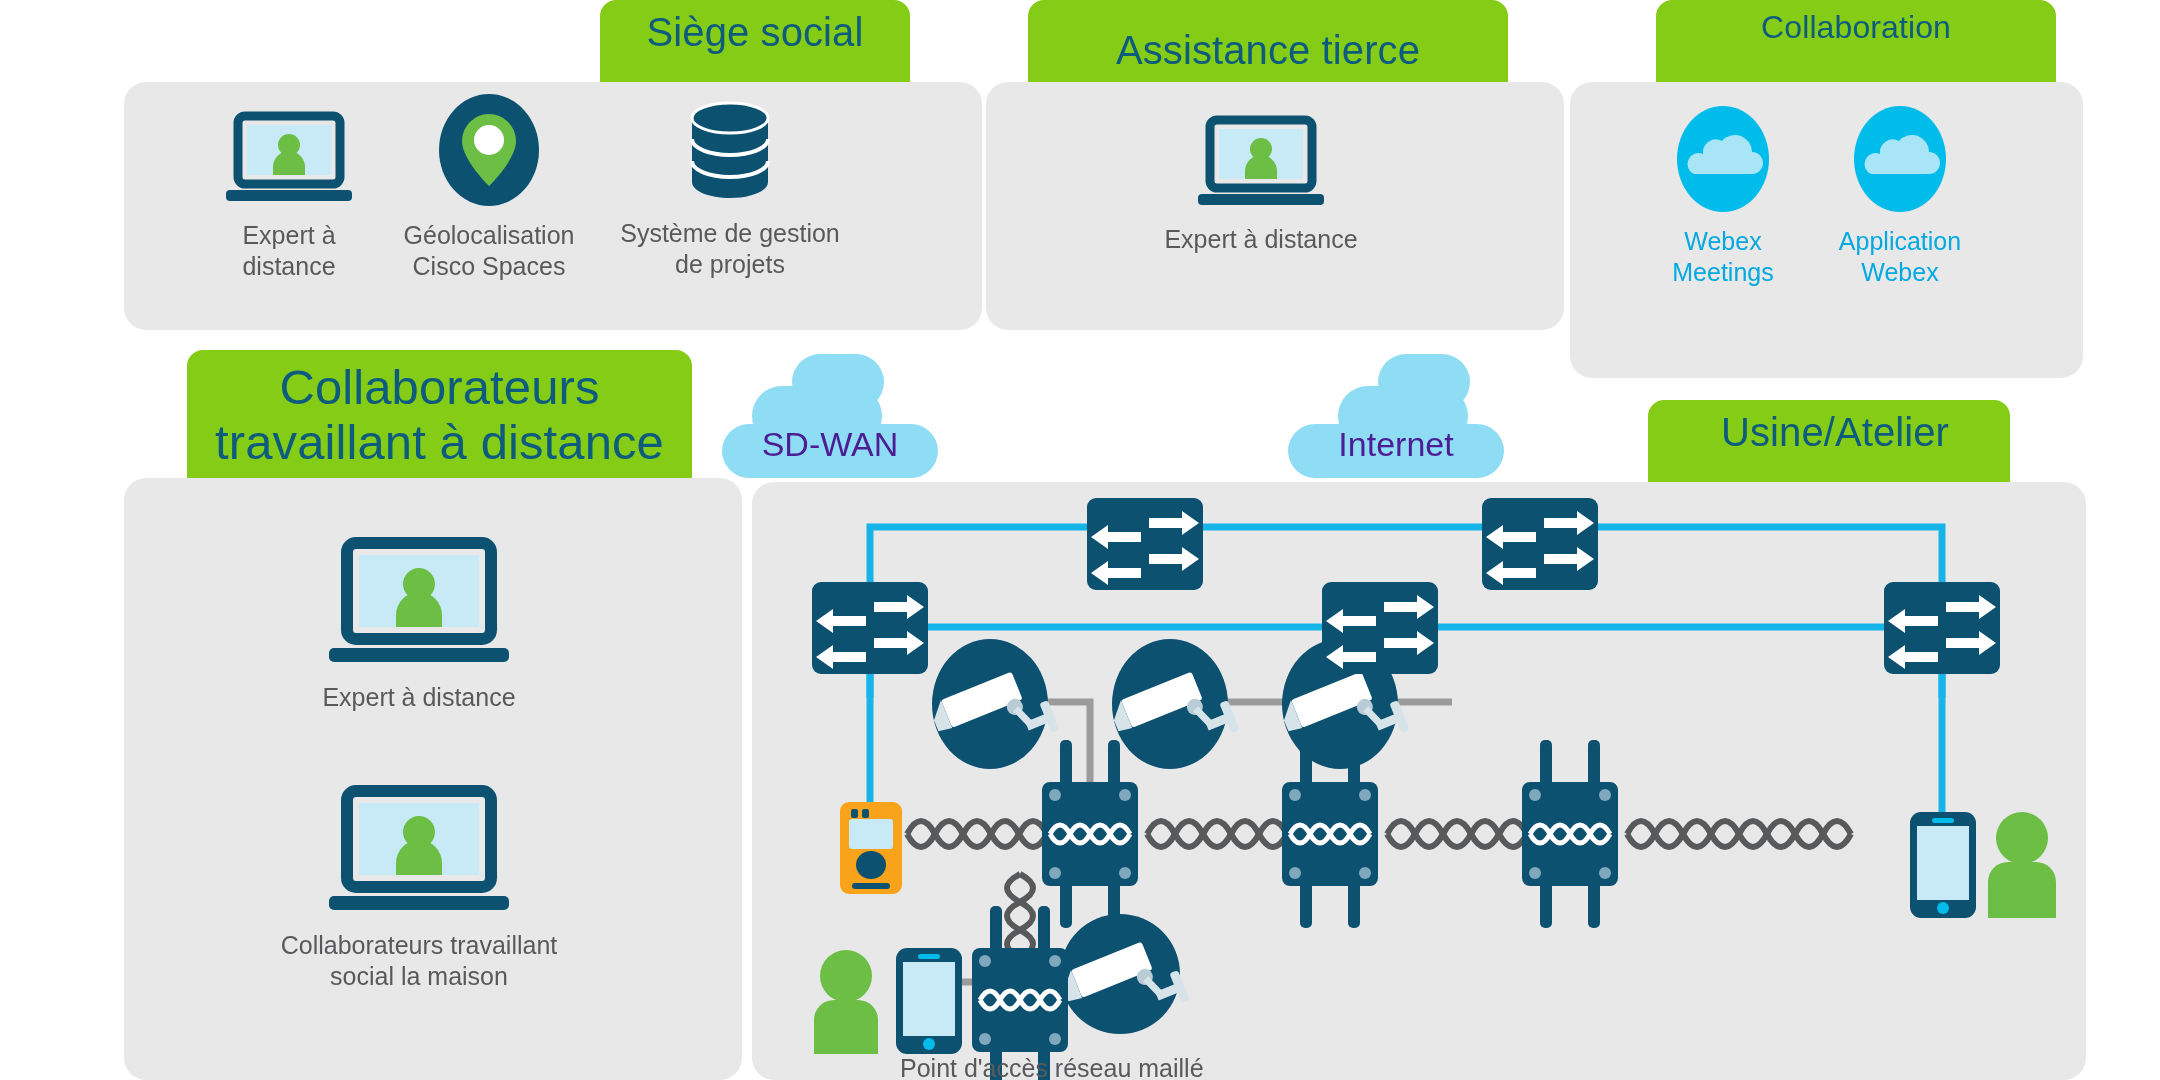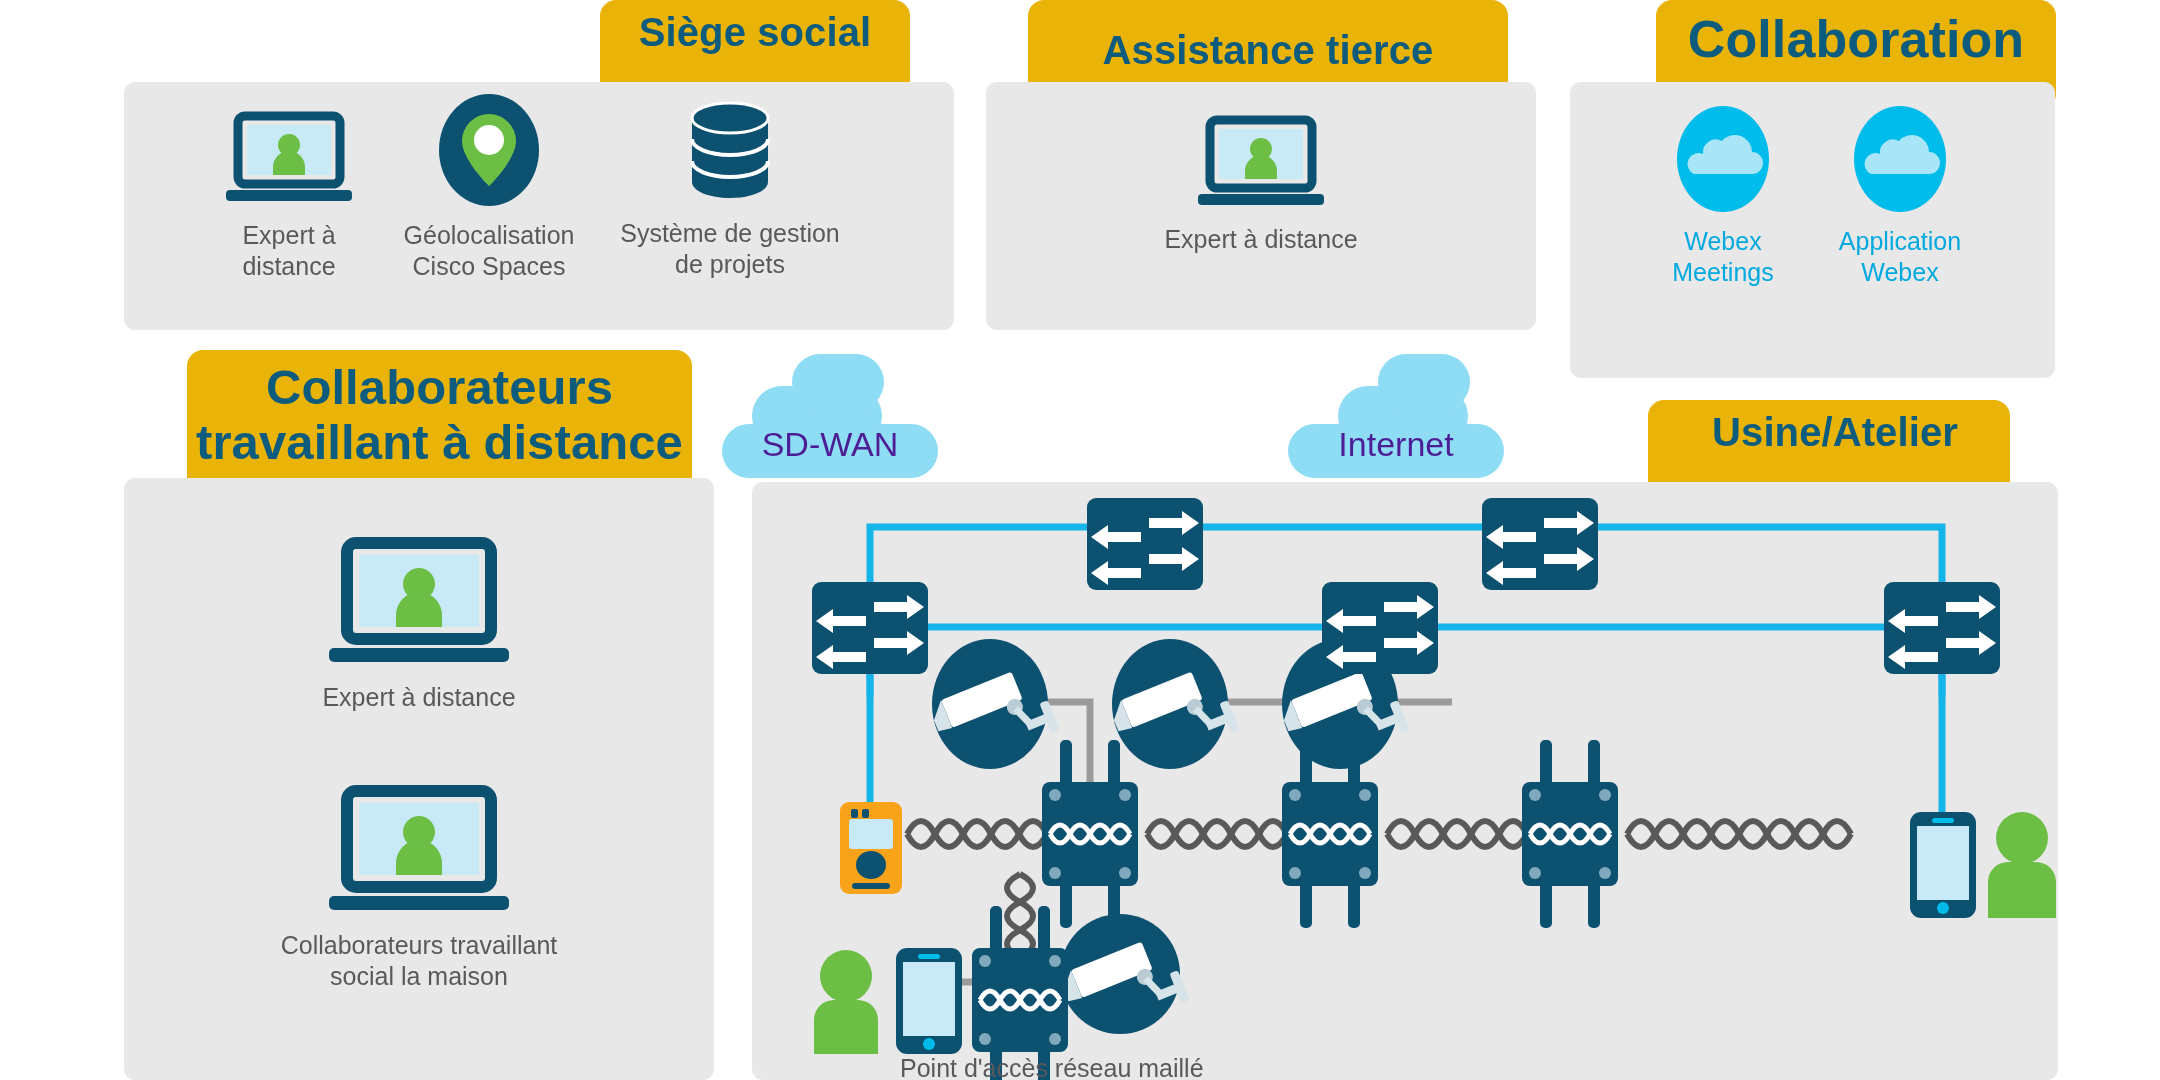--- a/index.html
+++ b/index.html
@@ -10,37 +10,38 @@
     width: 2160px; height: 1080px;
     position: relative;
     overflow: hidden;
     font-family: "Liberation Sans", sans-serif;
   }
   .stage { position: absolute; inset: 0; }
 
   
   .tab {
     position: absolute;
-    background: #eab308;
+    background: #84cc16;
     border-radius: 16px;
     color: #0d5c7d;
     display: flex;
     align-items: flex-start;
     justify-content: center;
     text-align: center;
     line-height: 1.12;
-    font-weight: 700;
+    font-weight: 400;
     letter-spacing: .1px;
     z-index: 1;
   }
   .panel {
     position: absolute;
     background: #e8e8e8;
-    border-radius: 11px;
+    border-radius: 22px;
     z-index: 2;
+    padding-left: 28px;
   }
 
   
   .cell {
     position: absolute;
     display: flex;
     flex-direction: column;
     align-items: center;
   }
   .cell .cap {
@@ -79,21 +80,21 @@
 <div class="stage">
 
   <div class="tab" style="left:600px; top:0px; width:310px; height:100px; font-size:40px; padding-top:10px;">
     <span>Siège social</span>
   </div>
 
   <div class="tab" style="left:1028px; top:0px; width:480px; height:100px; font-size:40px; padding-top:28px;">
     <span>Assistance tierce</span>
   </div>
 
-  <div class="tab" style="left:1656px; top:0px; width:400px; height:100px; font-size:52px; padding-top:10px;">
+  <div class="tab" style="left:1656px; top:0px; width:400px; height:100px; font-size:32px; padding-top:10px;">
     <span>Collaboration</span>
   </div>
 
   <div class="tab" style="left:152px; top:350px; width:505px; height:135px; font-size:49px; padding-top:10px; white-space:pre-line;margin-left:35px;">
     <span>Collaborateurs
 travaillant à distance</span>
   </div>
 
   <div class="tab" style="left:1648px; top:400px; width:350px; height:100px; font-size:40px; padding-top:10px;padding-left:12px;">
     <span>Usine/Atelier</span>

